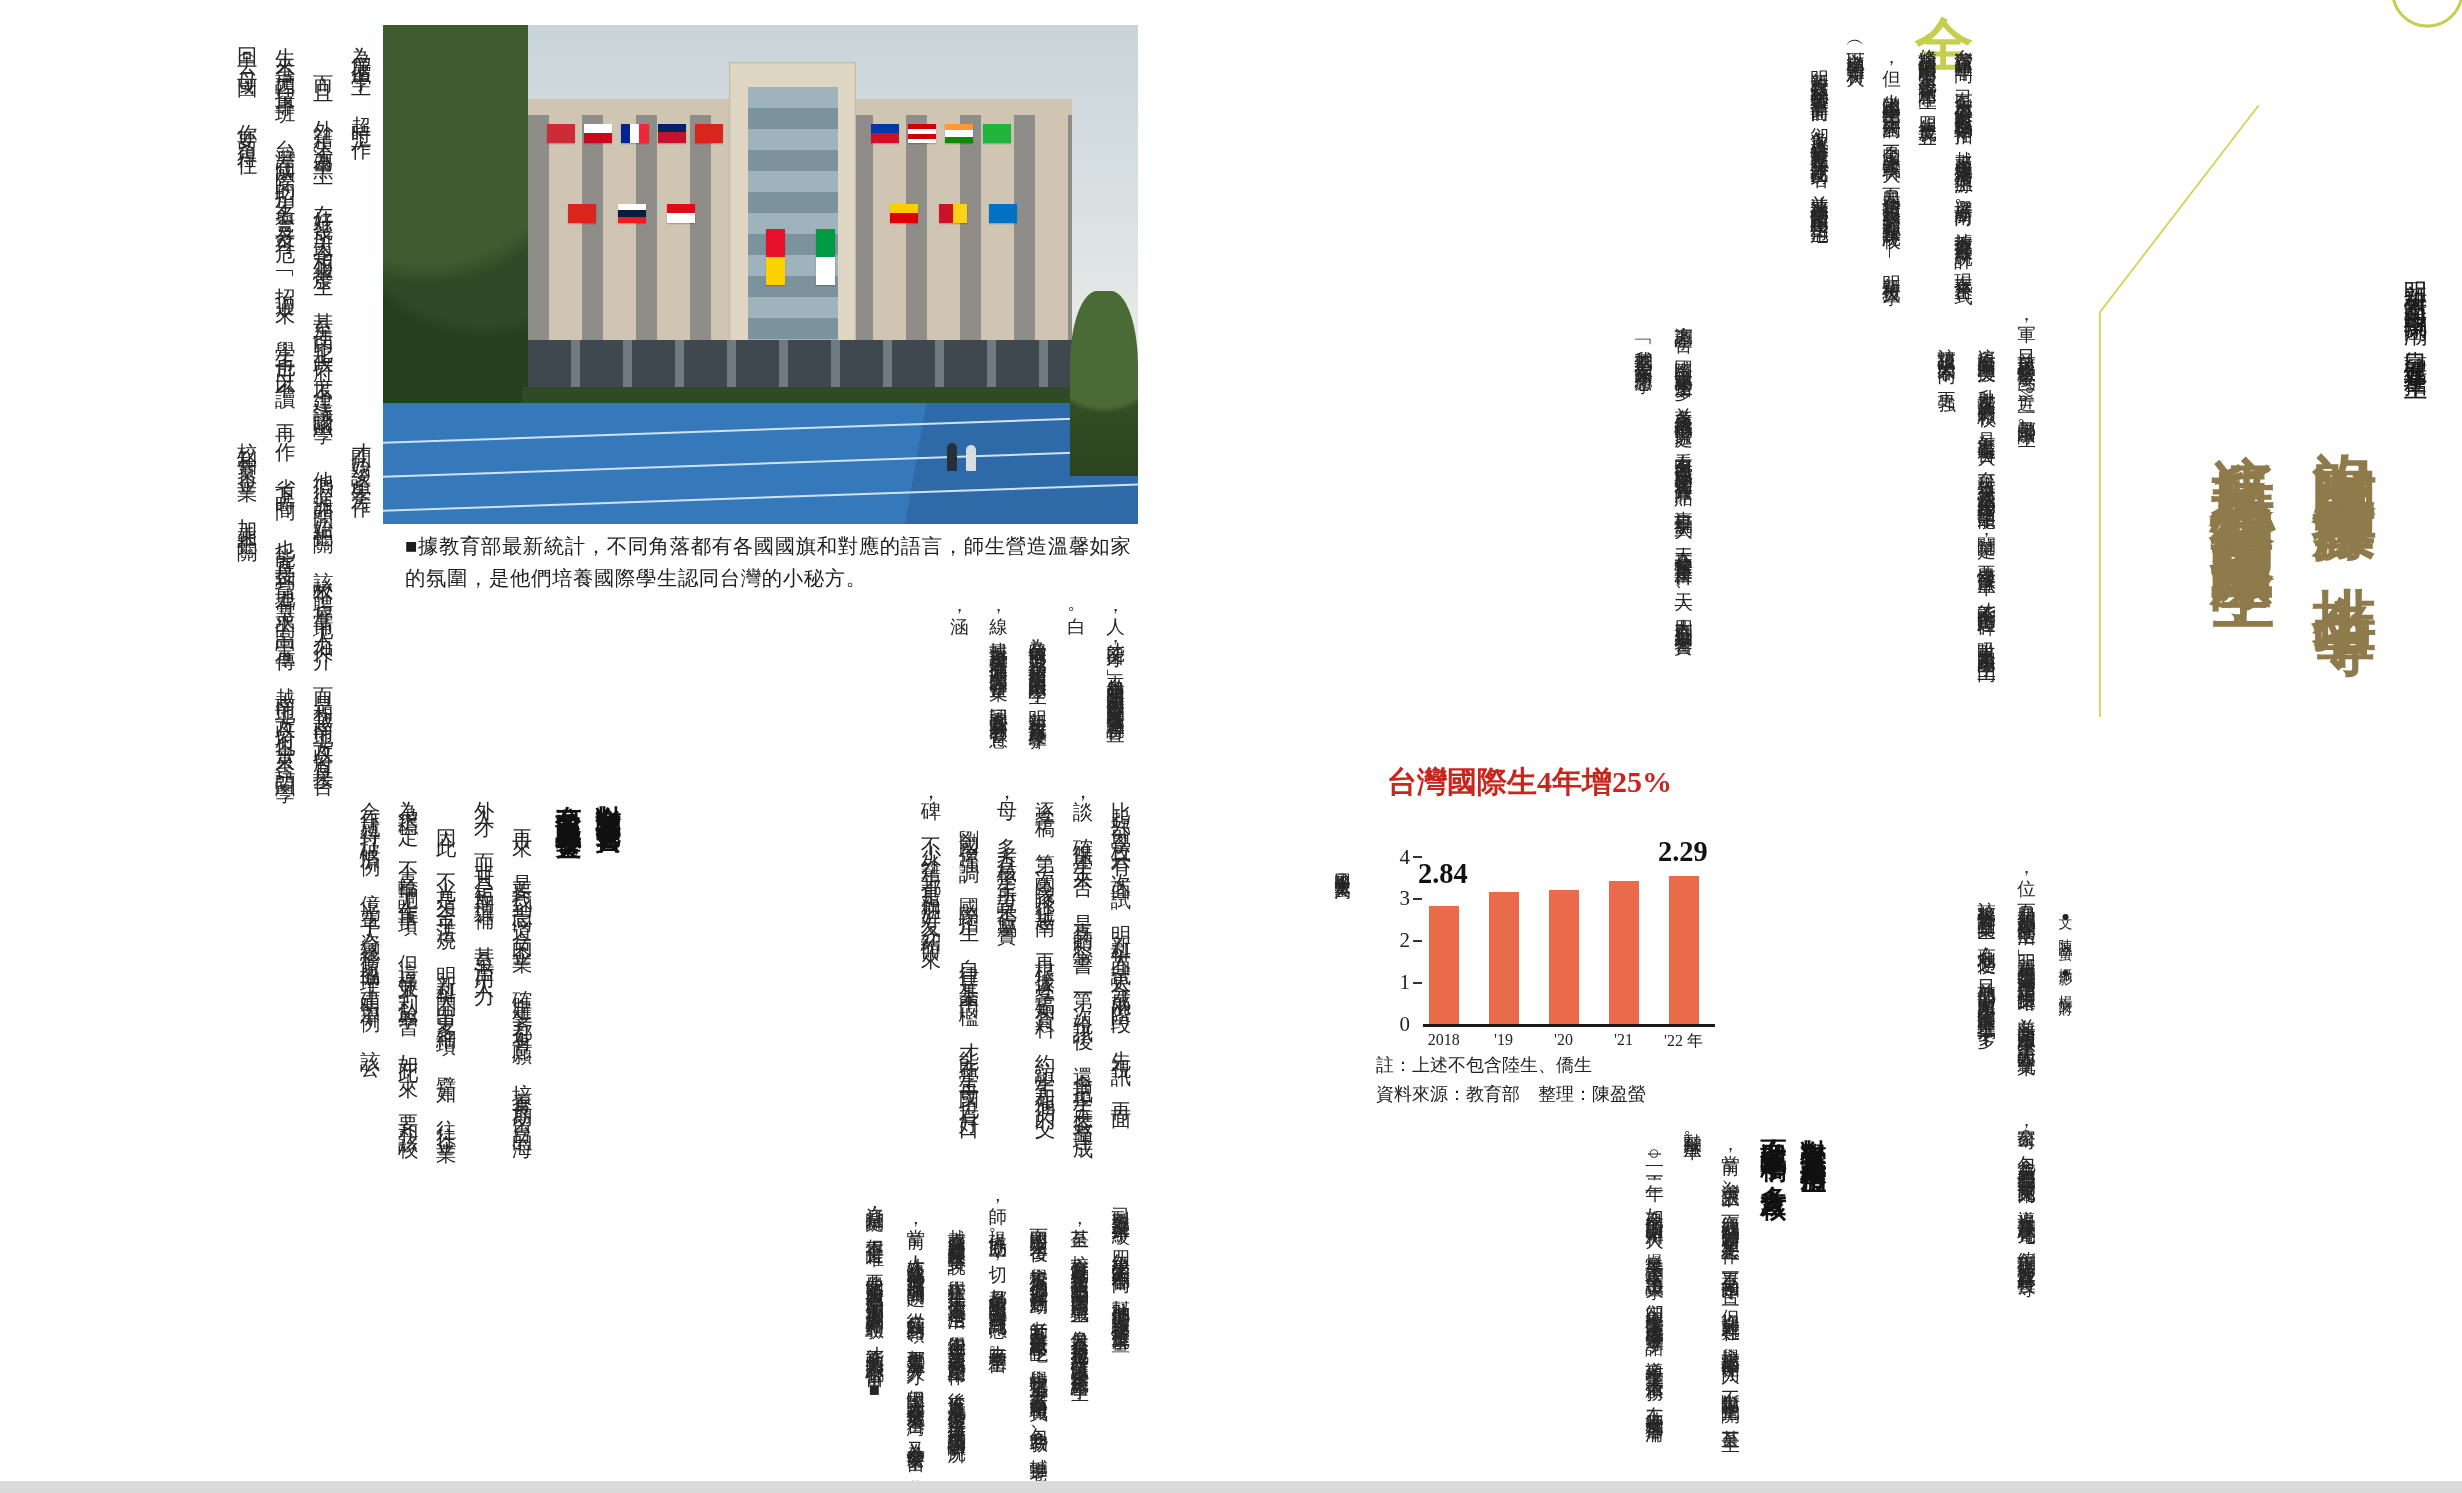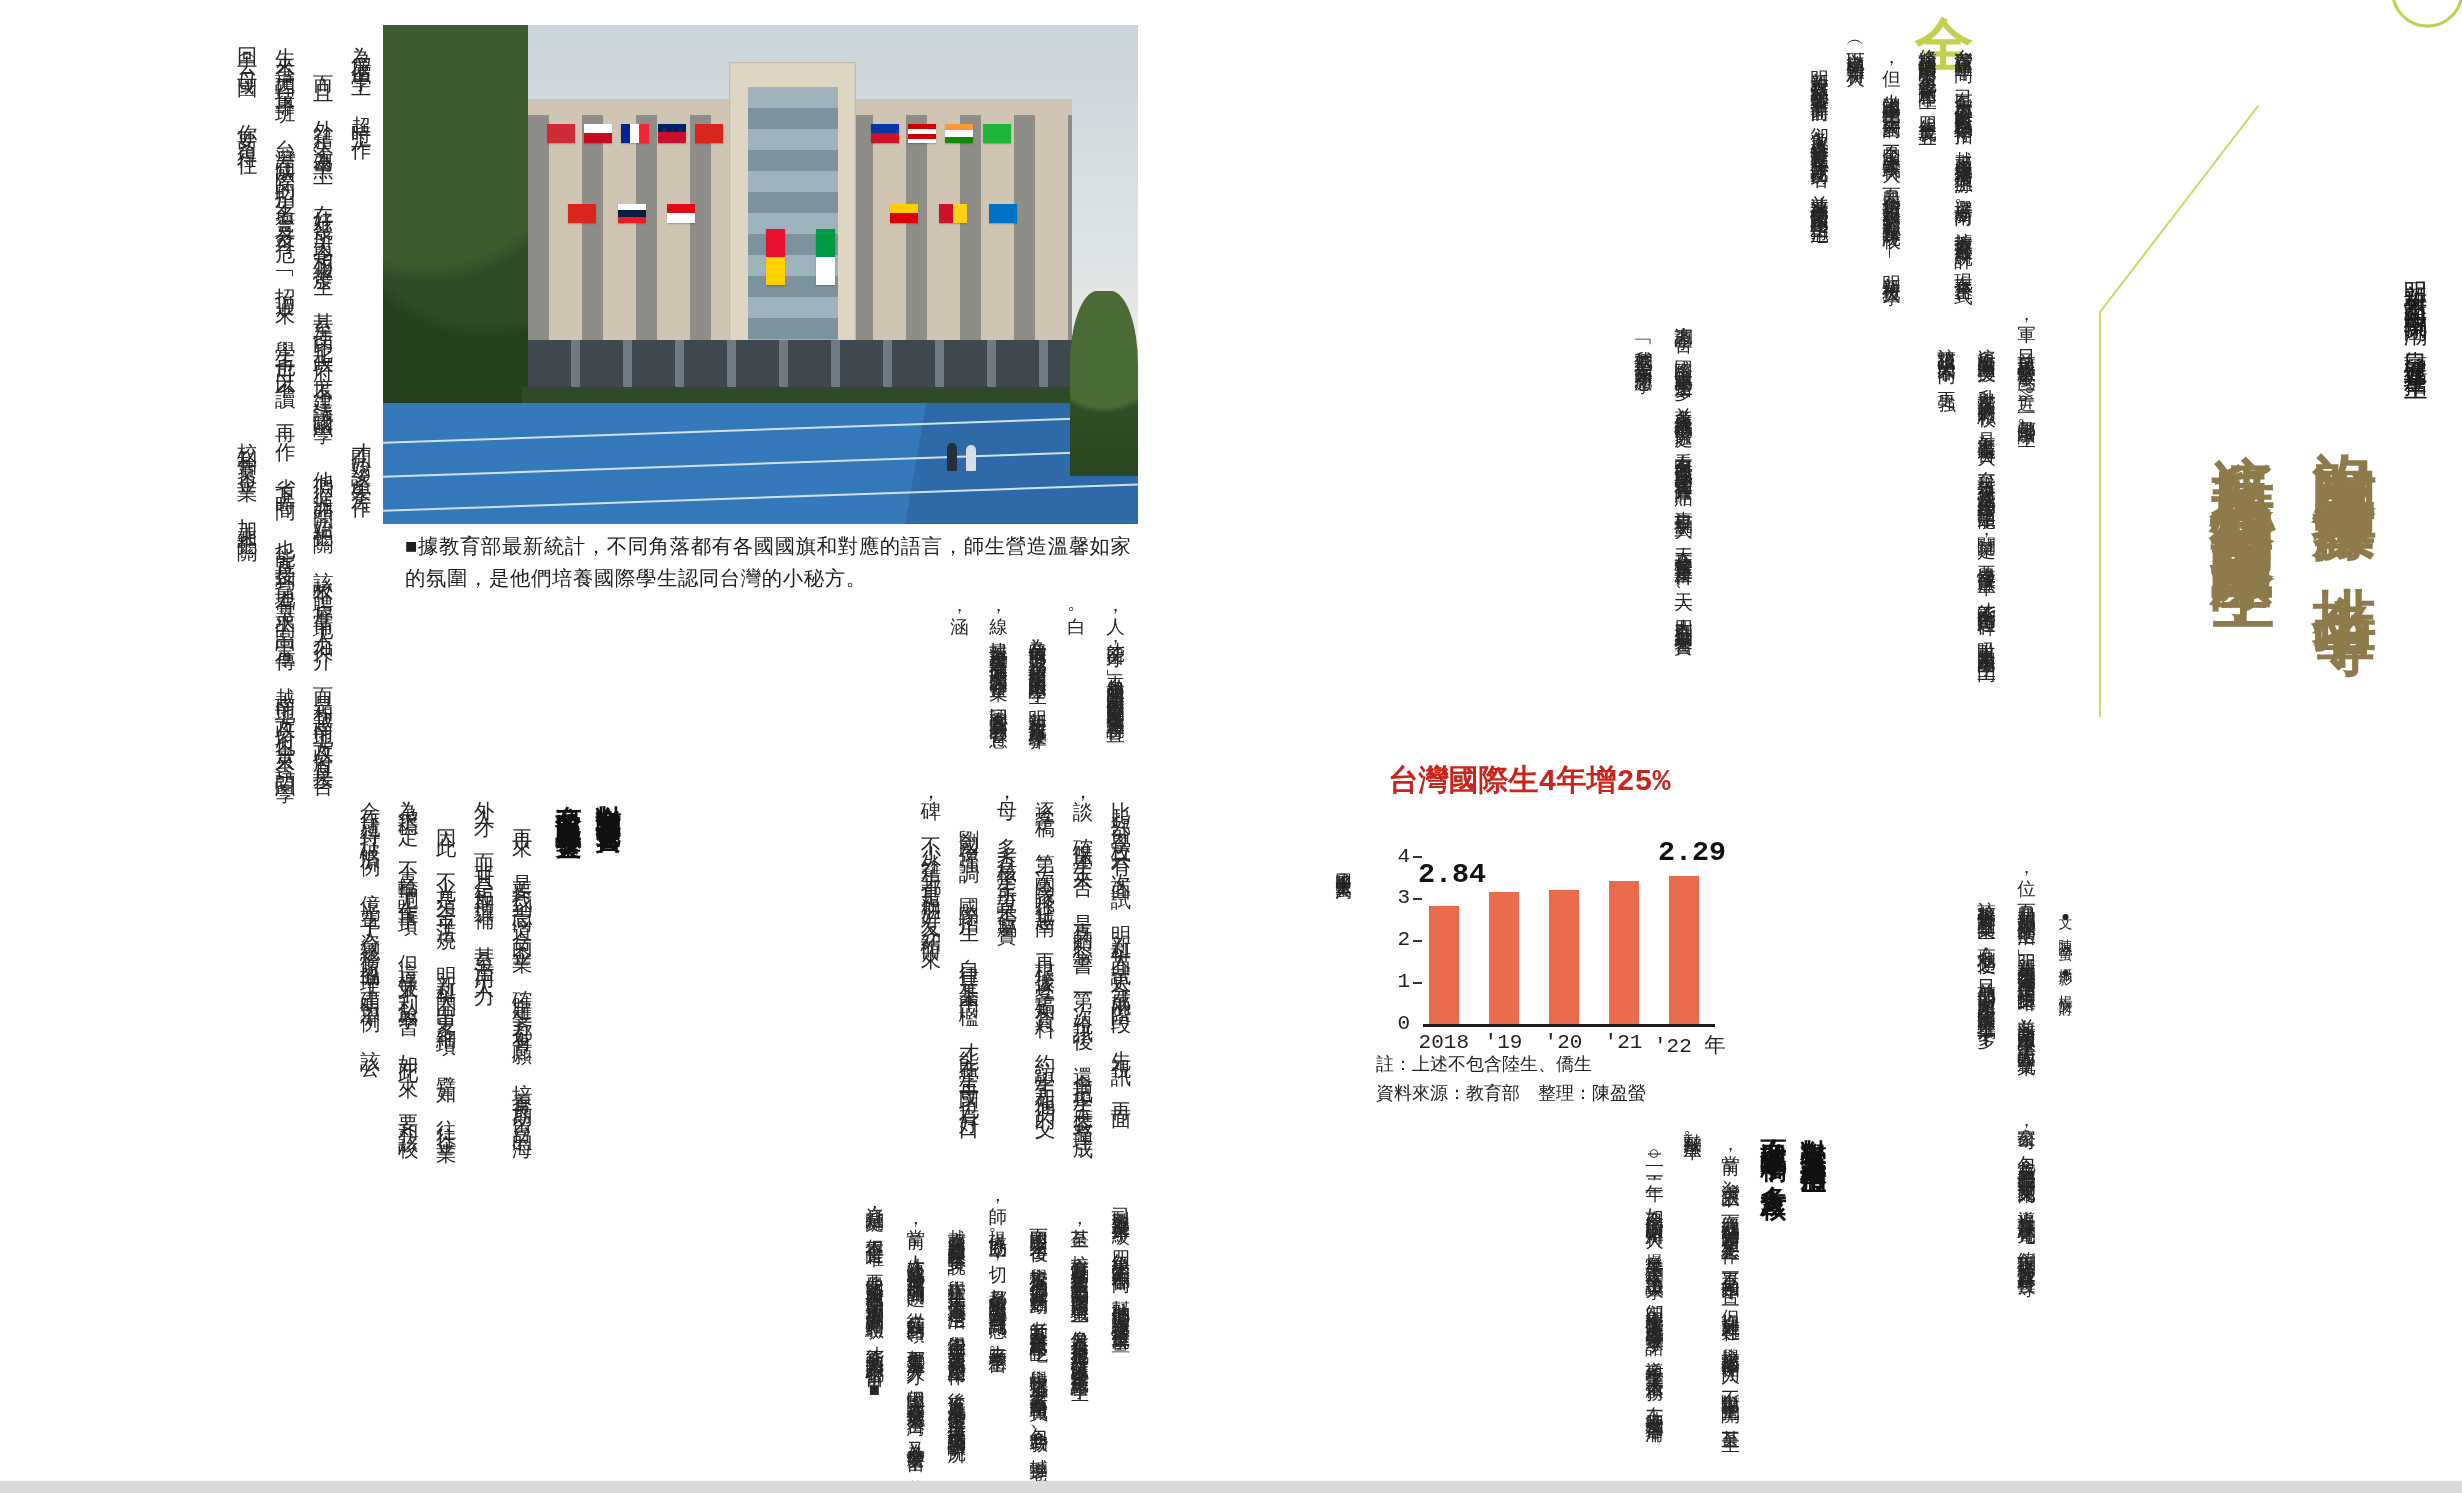--- a/index.html
+++ b/index.html
@@ -23,28 +23,28 @@
   .title{position:absolute;writing-mode:vertical-rl;color:#8e7a4a;font-weight:bold;
          font-size:64px;letter-spacing:8.7px;line-height:102px;}
   .byline{position:absolute;writing-mode:vertical-rl;color:#222;
           font-size:14.2px;letter-spacing:3.7px;line-height:18.5px;}
   .dropcap{position:absolute;color:#c3cf4d;font-weight:bold;font-size:58px;line-height:58px;}
   
   .caption{position:absolute;font-family:"Liberation Sans","DejaVu Sans",sans-serif;
            color:#1d1d1d;font-size:20.4px;line-height:32px;letter-spacing:0.6px;font-weight:500;}
   
   #chart{position:absolute;left:1329px;top:763px;width:401px;height:355px;
-         font-family:Liberation Mono, monospace;}
+         font-family:Liberation Serif, serif;}
   #chart .ctitle{color:#c9251d;font-weight:bold;font-size:30px;line-height:38px;text-align:center;}
   #chart-plot{position:absolute;left:94px;top:94px;width:292px;height:167px;
               border-bottom:3.1px solid #1a1a1a;}
   .bar{position:absolute;bottom:0;width:30px;background:#e96b4c;}
   .tick-label{position:absolute;left:-38px;width:25px;text-align:right;font-size:21px;color:#222;}
   .tick-dash{position:absolute;left:-10px;width:8.7px;height:1.9px;background:#333;}
-  .xlab{position:absolute;top:174px;font-size:21px;color:#222;white-space:nowrap;text-align:center;width:59px;}
+  .xlab{position:absolute;top:174px;font-size:16px;color:#222;white-space:nowrap;text-align:center;width:59px;}
   .vlab{position:absolute;font-weight:bold;font-size:28.4px;color:#111;white-space:nowrap;}
   .ylab{position:absolute;left:2.5px;top:98px;writing-mode:vertical-rl;font-size:16px;
         letter-spacing:1.2px;color:#222;}
   .cnote{position:absolute;left:47px;font-size:18px;color:#222;line-height:27px;white-space:nowrap;}
   
   #photo{position:absolute;left:383px;top:25px;width:755px;height:499px;overflow:hidden;
          background:linear-gradient(#c9d4d9 0%,#dde4e5 45%,#e7e9e6 60%);}
   .trees-left{position:absolute;left:0;top:0;width:145px;height:451px;
       background:radial-gradient(circle at 30% 20%,#3d5b2f 0 40%,transparent 45%),
                  radial-gradient(circle at 70% 35%,#2e4a26 0 45%,transparent 50%),

